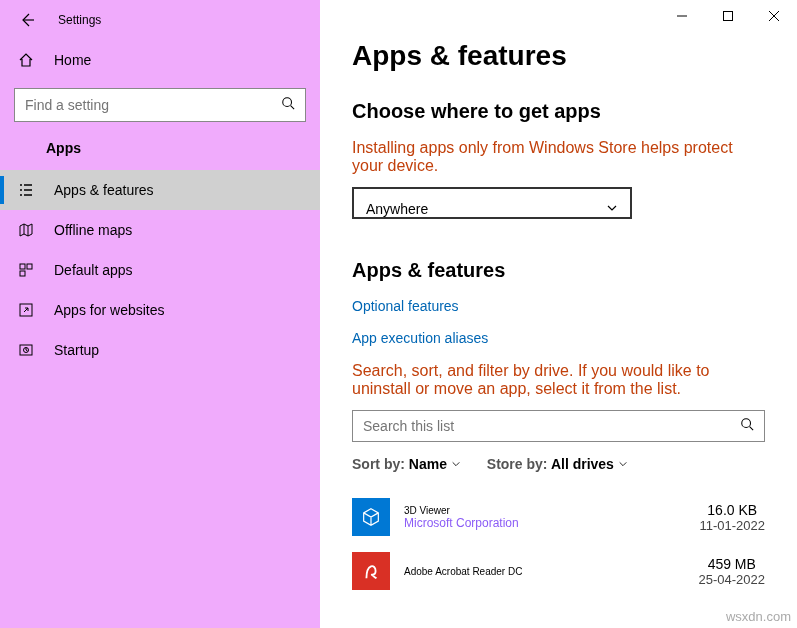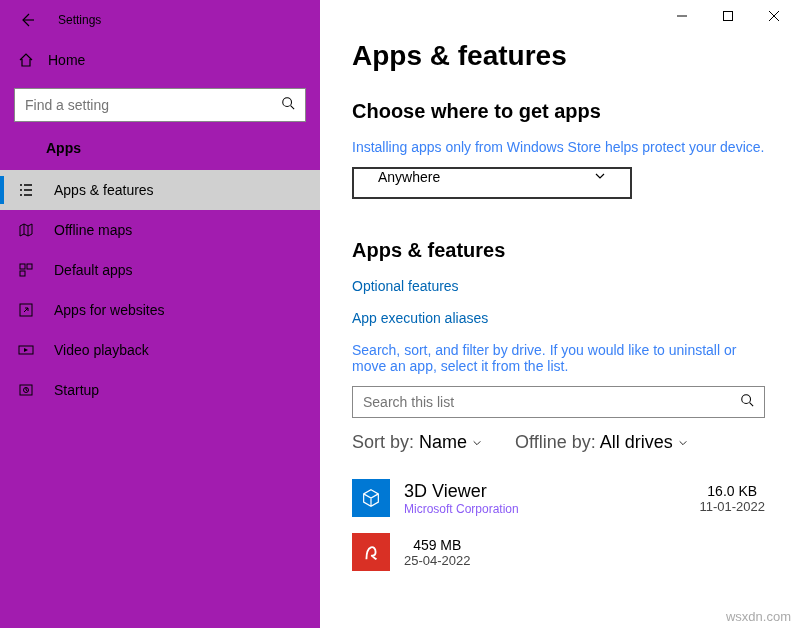--- a/index.html
+++ b/index.html
@@ -1,54 +1,54 @@
 <!DOCTYPE html>
 <html><head>
 <meta charset="utf-8">
 <style>
 * { box-sizing: border-box; margin: 0; padding: 0; font-family: "Segoe UI", sans-serif; }
 body { width: 797px; height: 628px; overflow: hidden; background: #fff; }
 .window { display: flex; width: 100%; height: 100%; }
-.sidebar { width: 320px; background: #a21caf; display: flex; flex-direction: column; }
+.sidebar { width: 320px; background: #f0abfc; display: flex; flex-direction: column; }
 .main { flex: 1; background: #fff; padding: 0; position: relative; }
 
 
 .titlebar { height: 40px; display: flex; align-items: center; }
 .titlebar-left { display: flex; align-items: center; padding-left: 18px; gap: 22px; }
 .back-arrow { width: 18px; height: 18px; display: flex; align-items: center; justify-content: center; }
 .title-text { font-size: 12px; }
 .win-controls { position: absolute; top: 0; right: 0; display: flex; }
 .win-btn { width: 46px; height: 32px; display: flex; align-items: center; justify-content: center; }
 
 
-.home-row { display: flex; align-items: center; gap: 14px; padding: 12px 0 12px 18px; font-size: 14px; }
+.home-row { display: flex; align-items: center; gap: 20px; padding: 12px 0 12px 18px; font-size: 14px; }
 .search-box { margin: 8px 14px 18px 14px; border: 1px solid #888; background: #fff; height: 34px; display: flex; align-items: center; padding: 2px 10px; position: relative; }
 .search-box input { border: none; outline: none; flex: 1; font-size: 14px; background: transparent; }
 .search-box .sicon { position: absolute; right: 10px; }
 .category { font-size: 14px; font-weight: 600; padding: 0 0 14px 14px; margin-left: 32px; }
 .nav-item { display: flex; align-items: center; gap: 20px; padding: 12px 0 12px 18px; font-size: 14px; cursor: default; }
 .nav-item.selected { background: #d0d0d0; position: relative; }
 .nav-item.selected::before { content: ""; position: absolute; left: 0; top: 6px; bottom: 6px; width: 4px; background: #0078d4; }
 .nav-icon { width: 16px; height: 16px; display: flex; align-items: center; justify-content: center; }
 
 
 .content { padding: 40px 32px 0 32px; height: calc(100% - 0px); overflow: hidden; }
 h1 { font-size: 28px; font-weight: 600; margin-bottom: 28px; }
 h2 { font-size: 20px; font-weight: 600; margin-bottom: 16px; }
-.desc { font-size: 14px; margin-bottom: 12px; color: #3b82f6; }
-.dropdown { width: 280px; height: 32px; border: 2px solid #333; display: flex; align-items: flex-start; justify-content: space-between; padding: 0 24px; font-size: 14px; margin-bottom: 40px; }
+.desc { font-size: 16px; margin-bottom: 12px; color: #c2410c; }
+.dropdown { width: 280px; height: 32px; border: 2px solid #333; display: flex; align-items: flex-end; justify-content: space-between; padding: 0 12px; font-size: 14px; margin-bottom: 40px; }
 .link { color: #0066b4; font-size: 14px; margin-bottom: 16px; display: block; }
 .search-list { border: 1px solid #888; height: 32px; display: flex; align-items: center; padding: 12px 10px; margin: 12px 0 14px 0; position: relative; width: 100%; }
 .search-list input { border: none; outline: none; flex: 1; font-size: 14px; }
-.sort-filter { display: flex; gap: 33px; font-size: 18px; color: #555; margin-bottom: 18px; }
+.sort-filter { display: flex; gap: 26px; font-size: 14px; color: #555; margin-bottom: 18px; font-weight: bold; }
 .sort-filter .val { color: #000; }
 .app-row { display: flex; align-items: center; padding: 8px 0; gap: 14px; }
 .app-icon { width: 38px; height: 38px; display: flex; align-items: center; justify-content: center; color: #fff; }
 .app-row .info { flex: 1; }
-.app-row .name { font-size: 18px; }
+.app-row .name { font-size: 10px; }
 .app-row .pub { font-size: 12px; color: #8b5cf6; }
 .app-row .right { text-align: center; font-size: 13px; }
 .app-row .size { font-size: 14px; }
 .app-row .date { font-size: 13px; color: #444; }
 .watermark { position: absolute; bottom: 4px; right: 6px; font-size: 13px; color: #aaa; }
 </style>
 </head>
 <body>
 
 <div class="window">
@@ -119,29 +119,20 @@
     <div class="nav-item">
       <span class="nav-icon">
         <svg width="16" height="16" viewBox="0 0 16 16">
             <rect x="2" y="2" width="12" height="12" stroke="#000" fill="none"></rect>
             <path d="M6 10 L10 6 M7 6 H10 V9" stroke="#000" fill="none"></path>
           </svg>
       </span>
       <span>Apps for websites</span>
     </div>
 
-    <div class="nav-item">
-      <span class="nav-icon">
-        <svg width="16" height="16" viewBox="0 0 16 16">
-            <rect x="1" y="4" width="14" height="8" stroke="#000" fill="none"></rect>
-            <path d="M6 6 L10 8 L6 10 Z" fill="#000"></path>
-          </svg>
-      </span>
-      <span>Video playback</span>
-    </div>
 
     <div class="nav-item">
       <span class="nav-icon">
         <svg width="16" height="16" viewBox="0 0 16 16">
             <rect x="2" y="3" width="12" height="10" stroke="#000" fill="none"></rect>
             <circle cx="8" cy="8" r="2.5" stroke="#000" fill="none"></circle>
             <path d="M8 5.5 V8 L9.5 9" stroke="#000" fill="none"></path>
           </svg>
       </span>
       <span>Startup</span>
@@ -196,21 +187,21 @@
 
       <div class="sort-filter">
         <div>
           <span>Sort by:</span>
           <span class="val">Name</span>
           <span> <svg width="10" height="10" viewBox="0 0 12 12">
                 <path d="M2 4 L6 8 L10 4" stroke="#000" fill="none"></path>
               </svg></span>
         </div>
         <div>
-          <span>Offline by:</span>
+          <span>Store by:</span>
           <span class="val">All drives</span>
           <span> <svg width="10" height="10" viewBox="0 0 12 12">
                 <path d="M2 4 L6 8 L10 4" stroke="#000" fill="none"></path>
               </svg></span>
         </div>
       </div>
 
       <div class="app-row">
         <div class="app-icon" style="background:#0078d4;">
           <svg width="22" height="22" viewBox="0 0 24 24">
@@ -226,20 +217,24 @@
           <div class="date">11-01-2022</div>
         </div>
       </div>
 
       <div class="app-row">
         <div class="app-icon" style="background:#d93025;">
           <svg width="22" height="22" viewBox="0 0 24 24">
               <path d="M7 20 C7 4 17 4 17 12 C17 20 7 12 18 20" stroke="#fff" stroke-width="2" fill="none"></path>
             </svg>
         </div>
+        <div class="info">
+          <div class="name">Adobe Acrobat Reader DC</div>
+          <div class="pub"></div>
+        </div>
         <div class="right">
           <div class="size">459 MB</div>
           <div class="date">25-04-2022</div>
         </div>
       </div>
 
     </div>
     <div class="watermark">wsxdn.com</div>
   </div>
 

